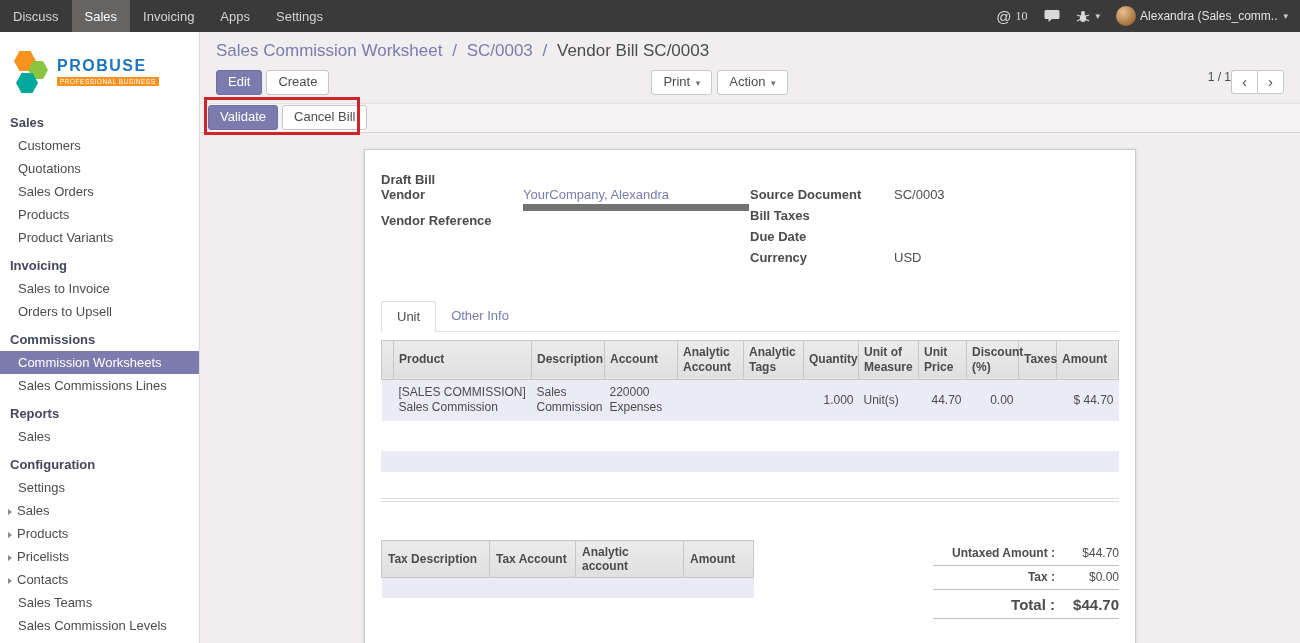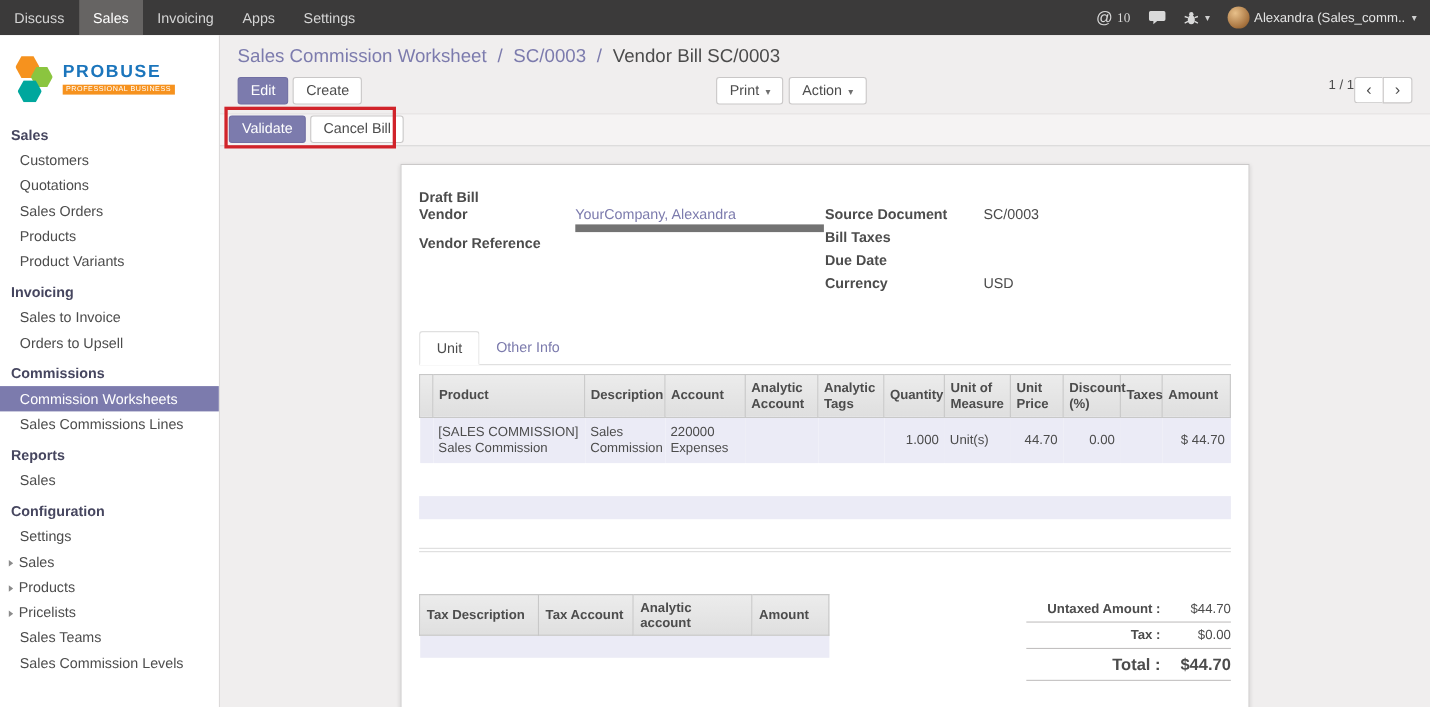--- a/index.html
+++ b/index.html
@@ -193,20 +193,21 @@
       <div class="menu-item">Sales Commissions Lines</div>
 
       <div class="menu-heading">Reports</div>
       <div class="menu-item">Sales</div>
 
       <div class="menu-heading">Configuration</div>
       <div class="menu-item">Settings</div>
       <div class="menu-item"><span class="tri"></span><span>Sales</span></div>
       <div class="menu-item"><span class="tri"></span><span>Products</span></div>
       <div class="menu-item"><span class="tri"></span><span>Pricelists</span></div>
+      <div class="menu-item"><span class="tri"></span><span>Contacts</span></div>
       <div class="menu-item">Sales Teams</div>
       <div class="menu-item">Sales Commission Levels</div>
     </nav>
   </aside>
 
   <div class="main">
     <div class="control-panel">
       <div class="breadcrumb">
         <span class="bc-link">Sales Commission Worksheet</span>
         <span class="bc-sep">/</span>

